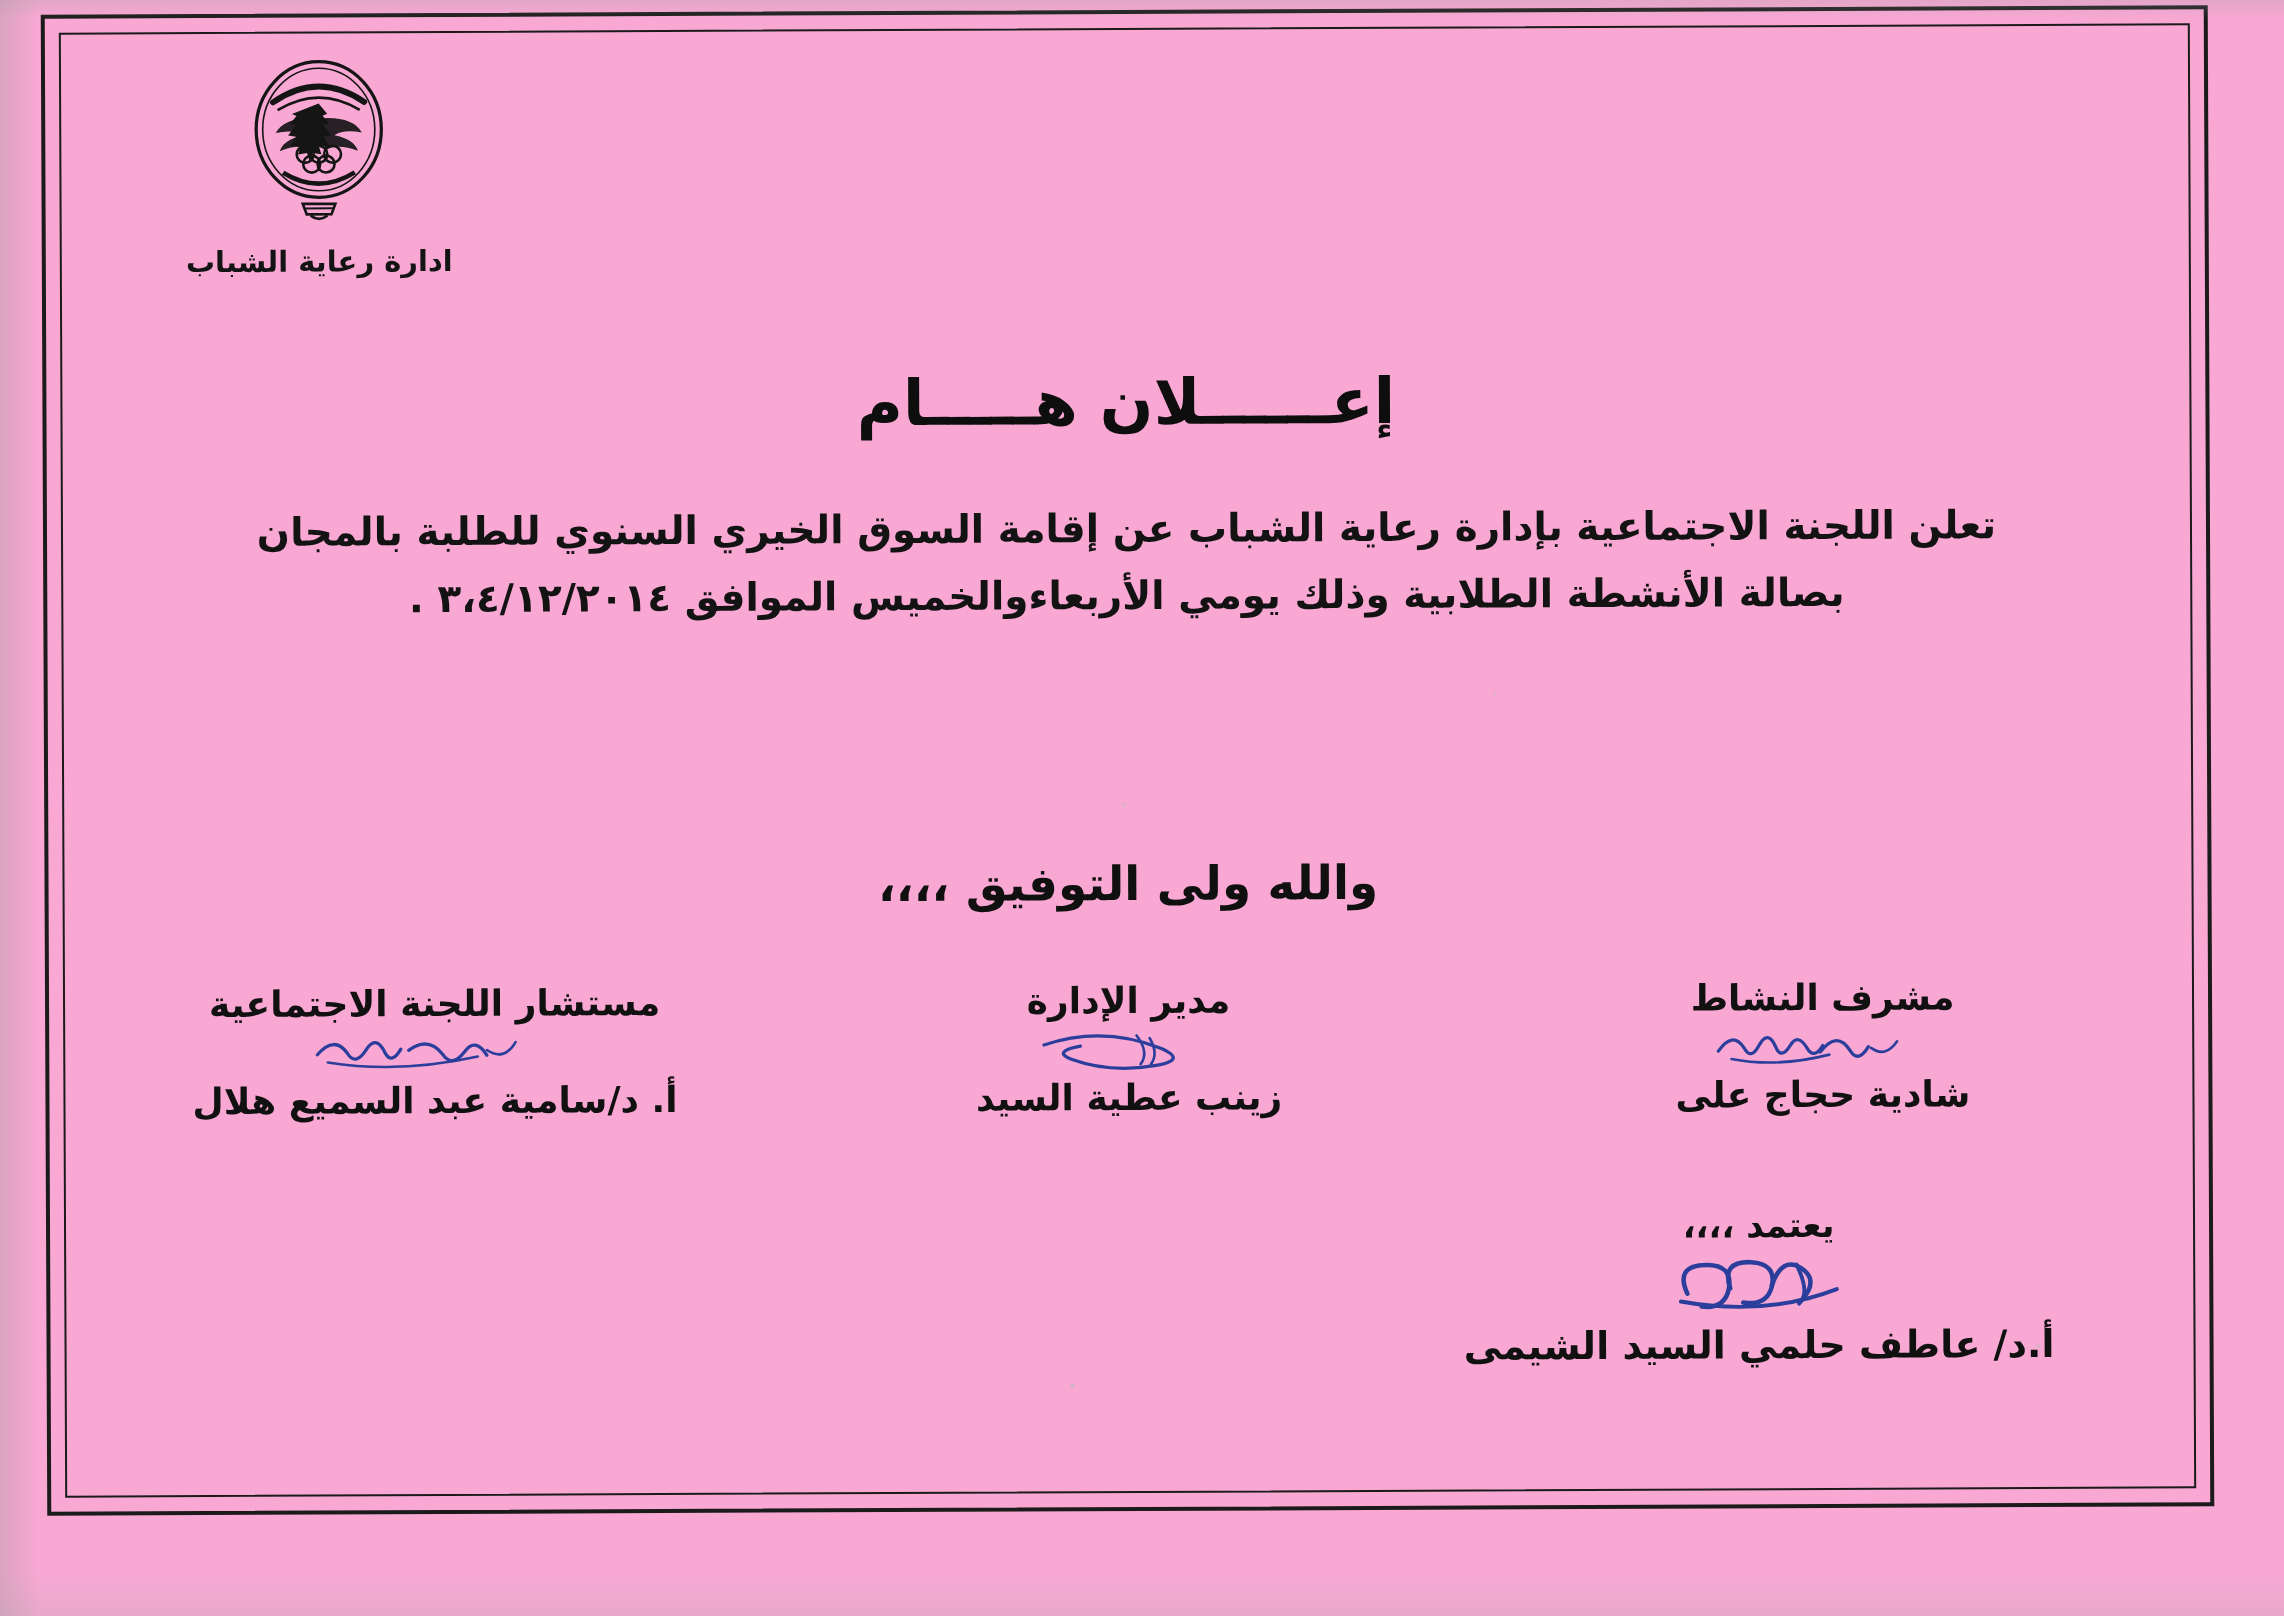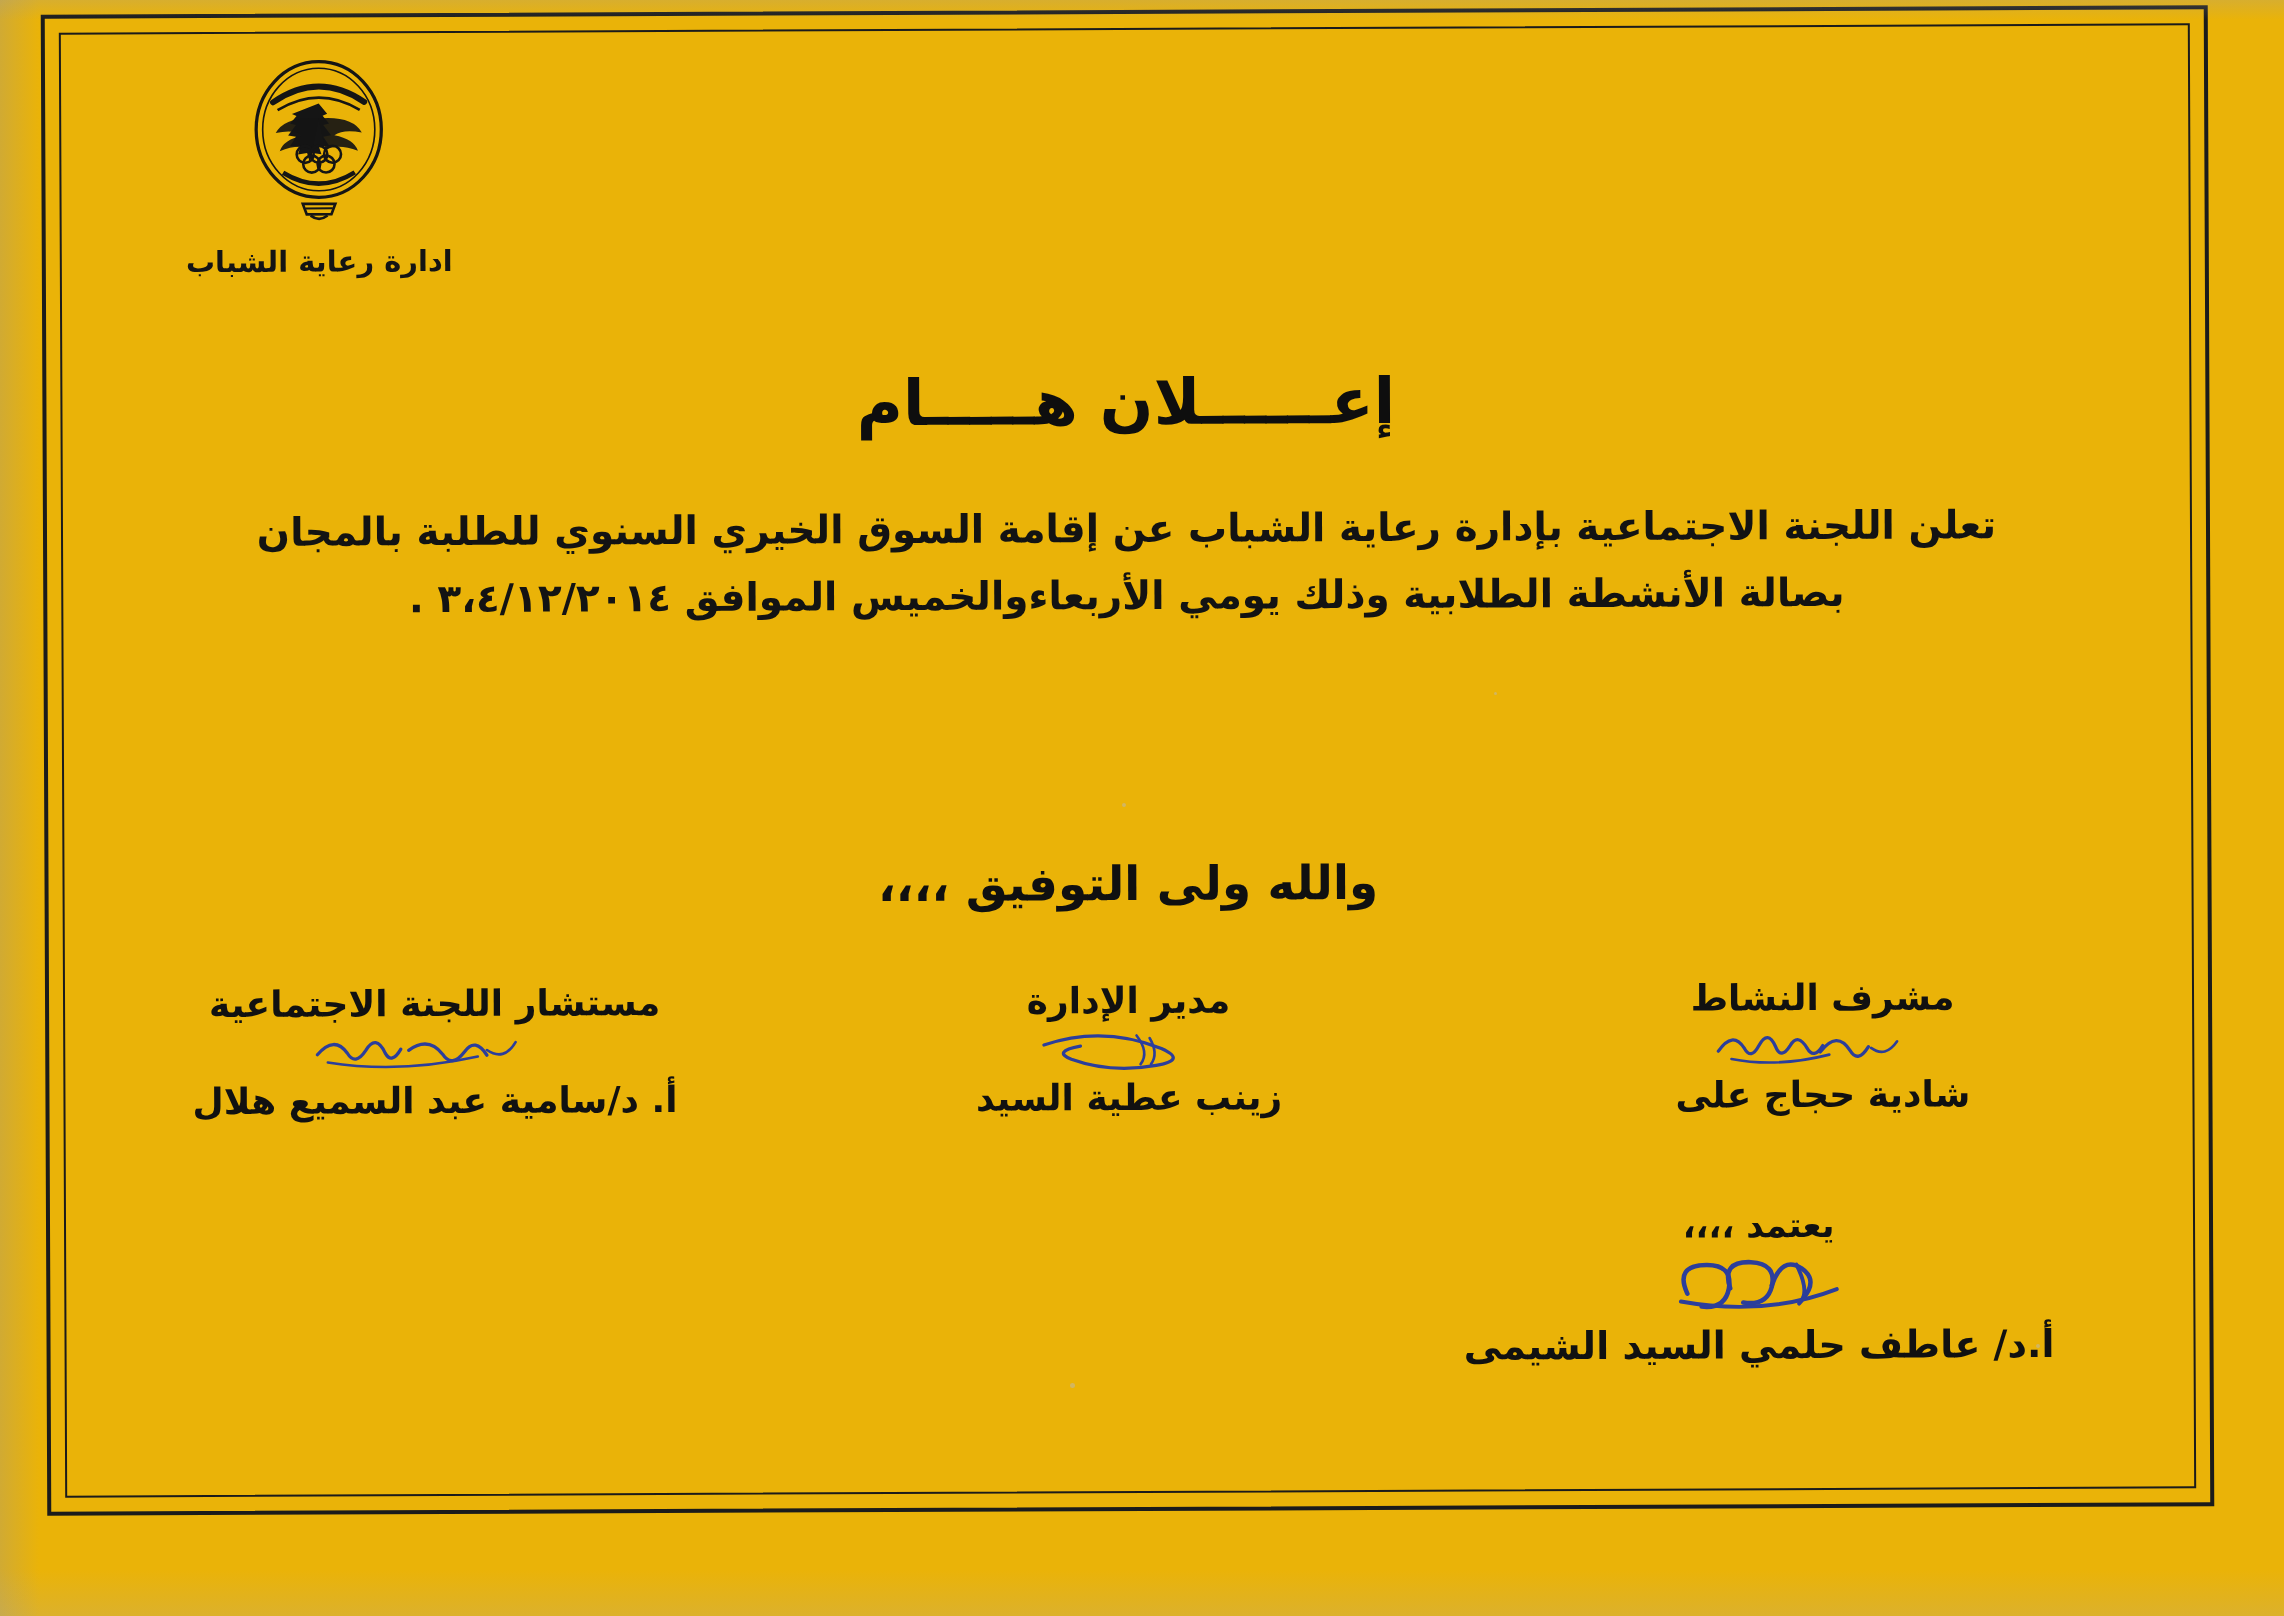--- a/index.html
+++ b/index.html
@@ -12,21 +12,21 @@
     height: 1616px;
     font-family: "DejaVu Sans", sans-serif;
     position: relative;
     overflow: hidden;
   }
 
   
   .scan-page {
     position: absolute;
     inset: 0;
-    background: #eab308;
+    background: #f9a8d4;
   }
 
   
   .scan-shadow-left {
     position: absolute;
     left: 0; top: 0;
     width: 39px; height: 100%;
     background: linear-gradient(to left, rgba(255,255,255,0) 0%, rgba(150,150,150,0.30) 100%);
     pointer-events: none;
   }

